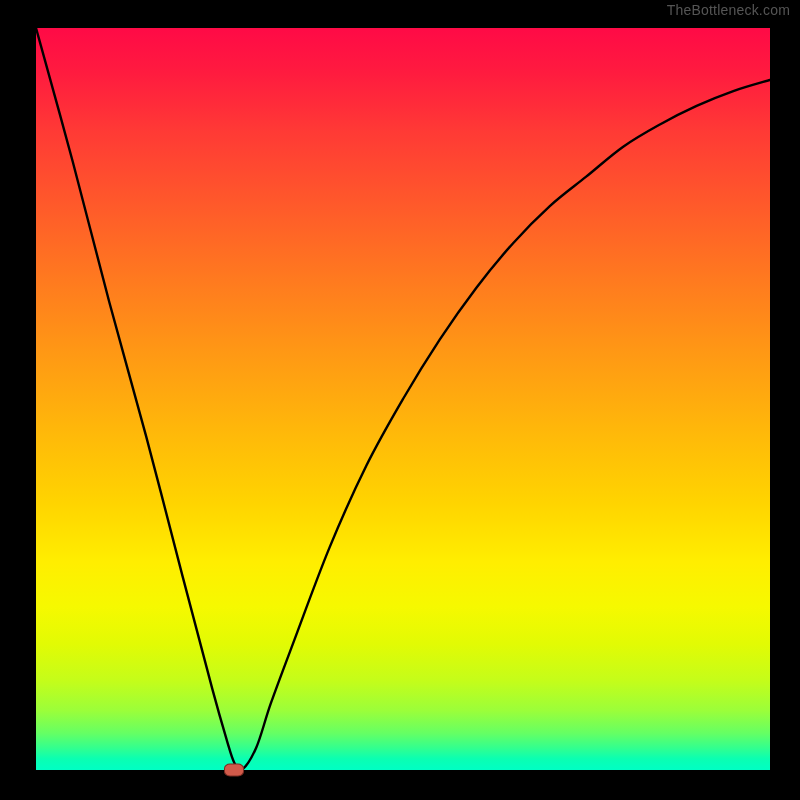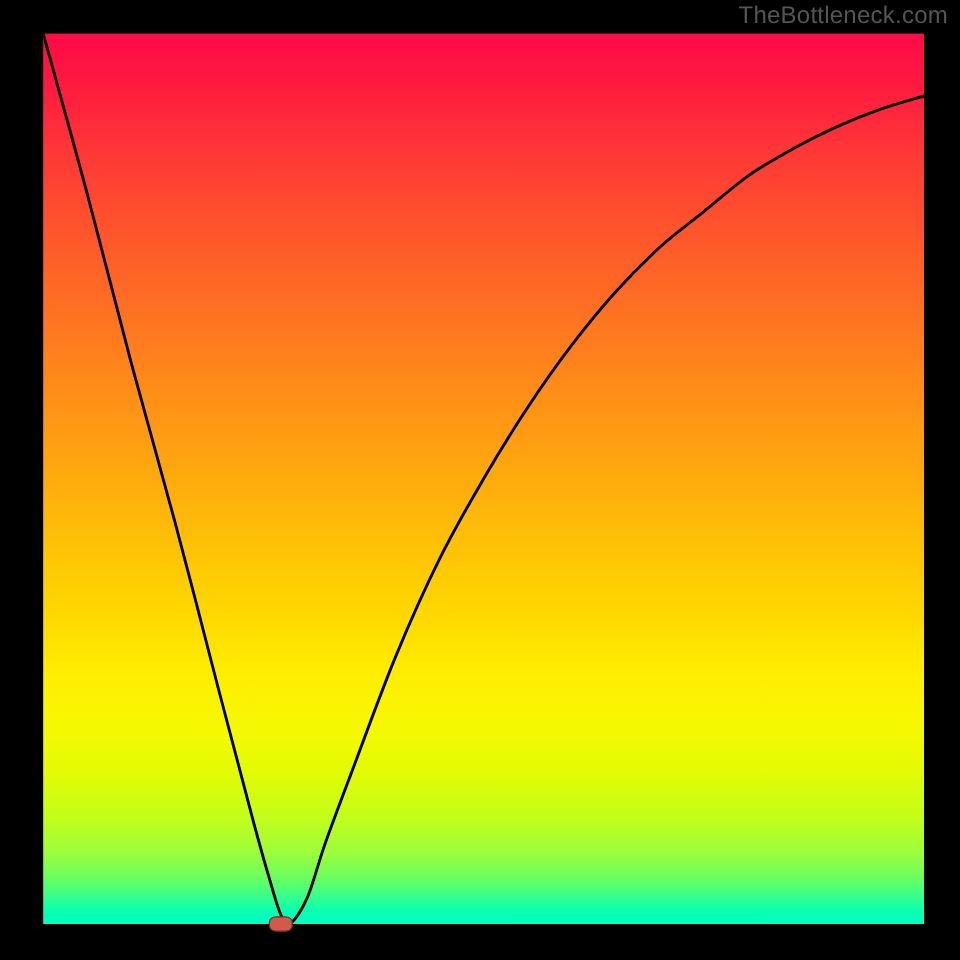--- a/index.html
+++ b/index.html
@@ -15,21 +15,21 @@
     position: relative;
     width: 800px;
     height: 800px;
     background: #000;
   }
   .watermark {
     position: absolute;
     top: 2px;
     right: 10px;
     color: #555;
-    font-size: 20px;
+    font-size: 14px;
     letter-spacing: 0.2px;
     font-weight: 400;
     z-index: 10;
   }
   .plot-area {
     position: absolute;
     left: 36px;
     top: 28px;
     width: 734px;
     height: 742px;

